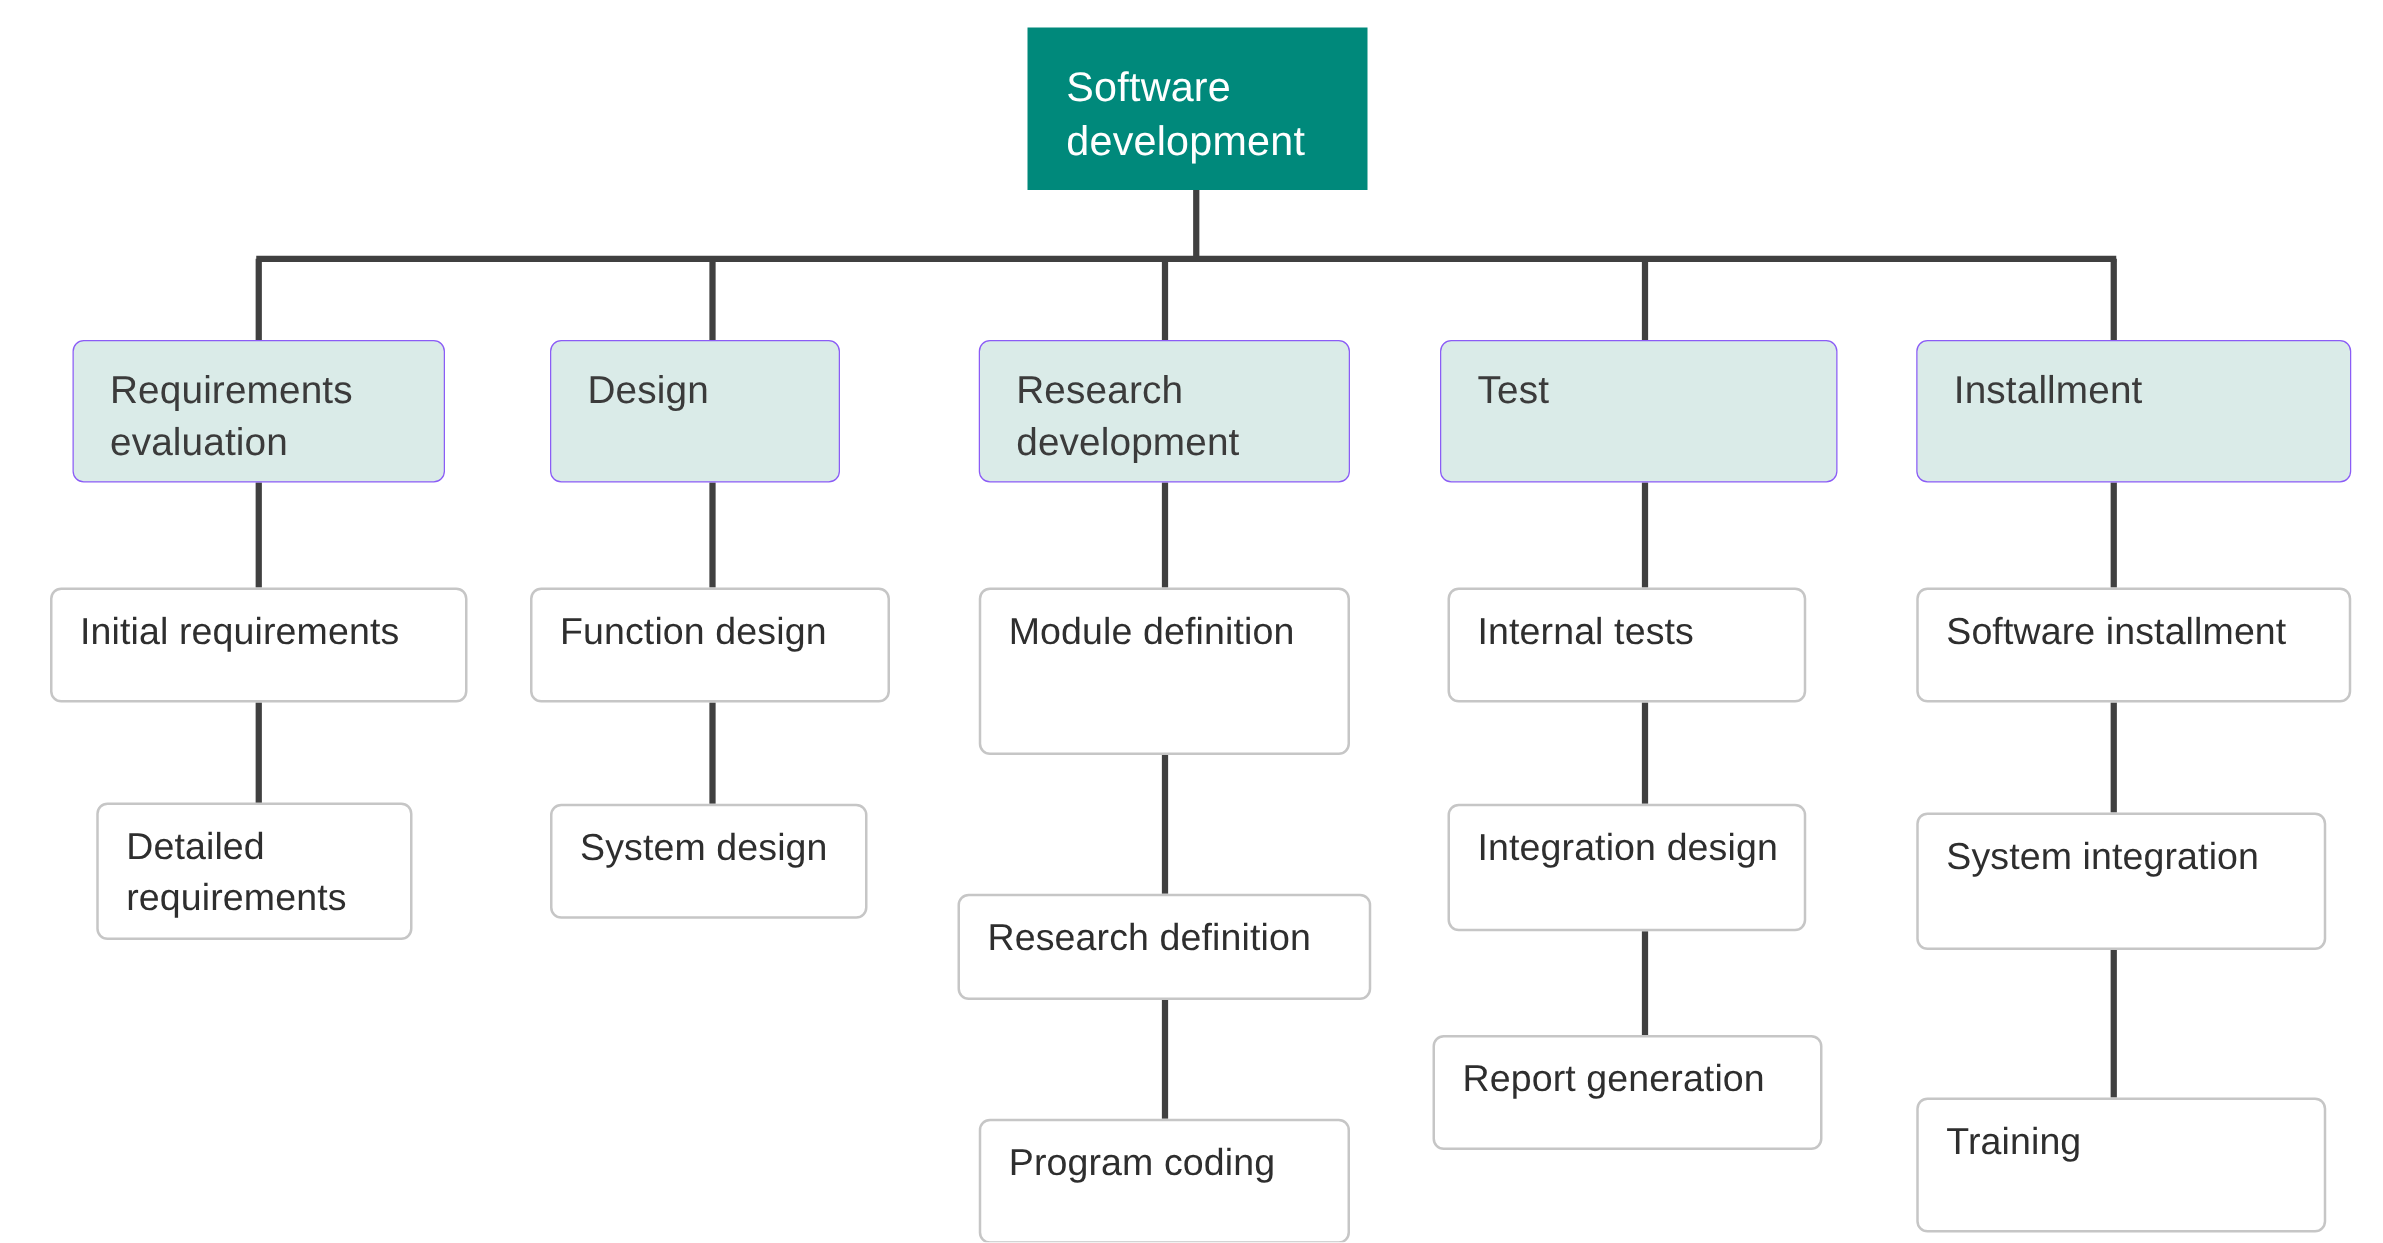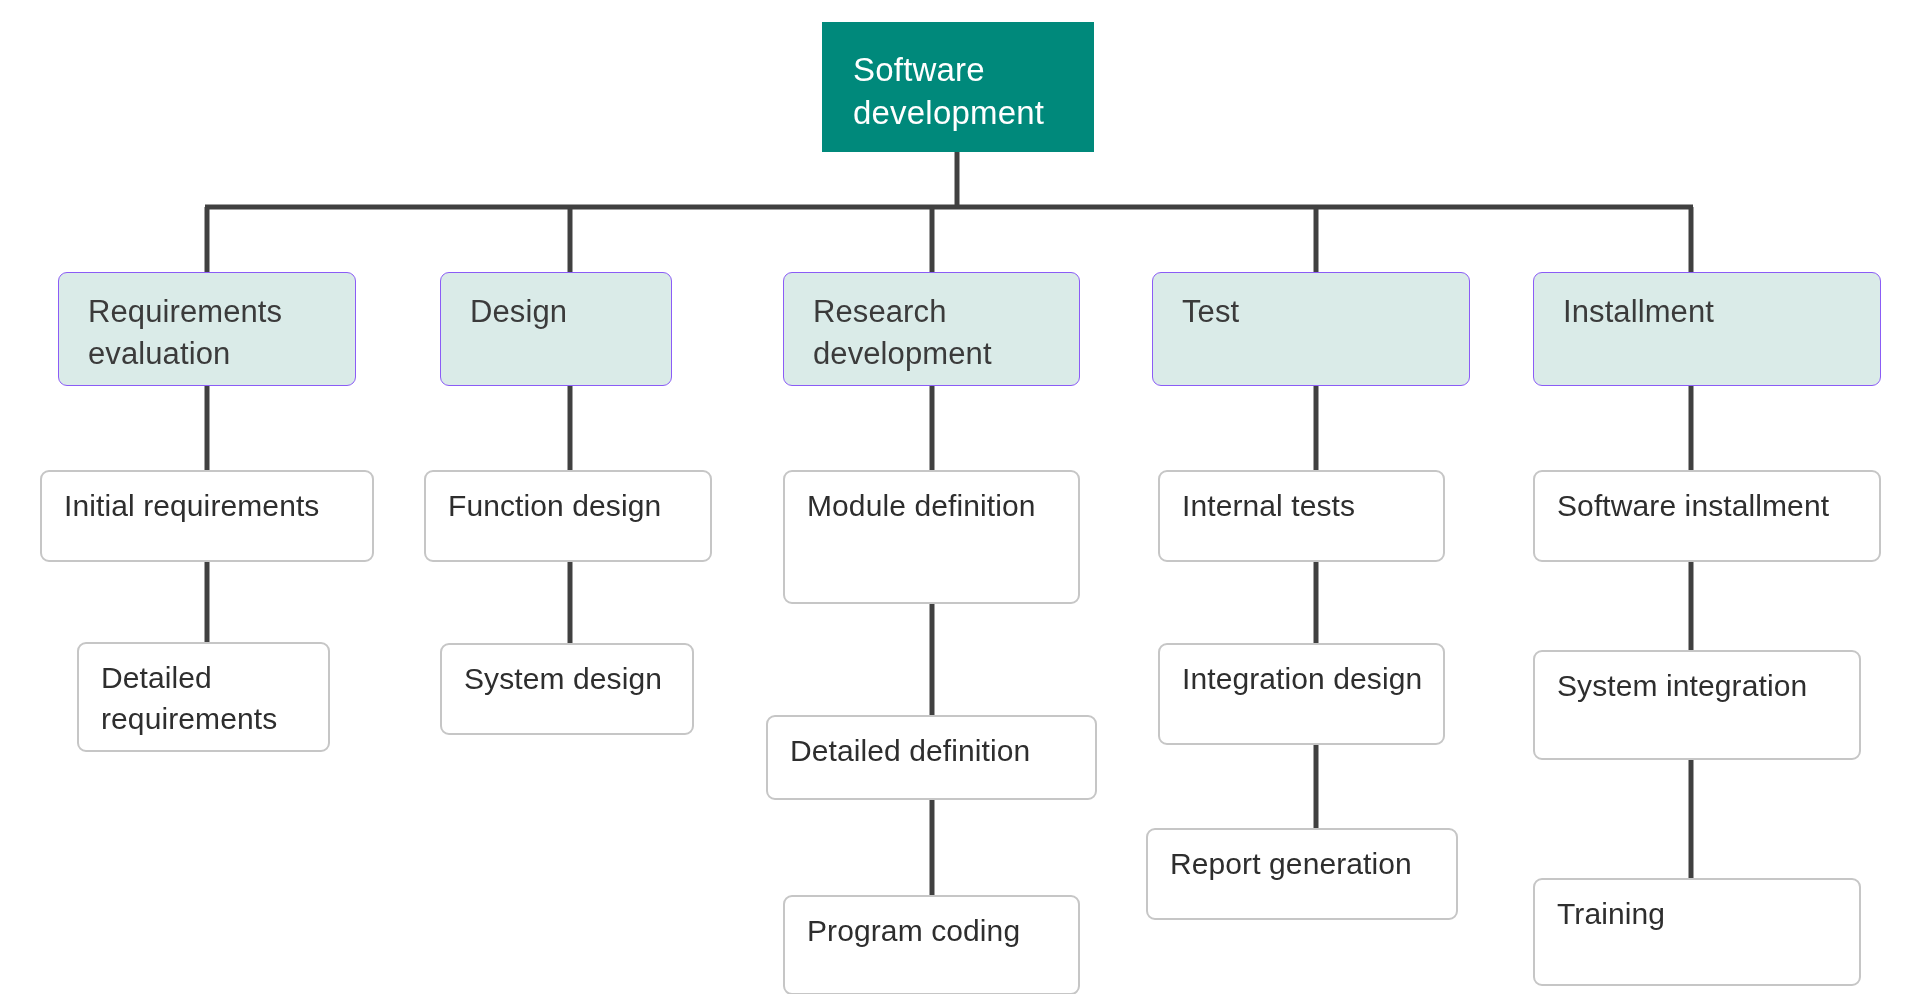--- a/index.html
+++ b/index.html
@@ -145,21 +145,21 @@
     <span class="node-label">Function design</span>
   </div>
   <div class="node node-l3" style="left:440px; top:643px; width:254px; height:92px;">
     <span class="node-label">System design</span>
   </div>
 
   <div class="node node-l3" style="left:783px; top:470px; width:297px; height:134px;">
     <span class="node-label">Module definition</span>
   </div>
   <div class="node node-l3" style="left:766px; top:715px; width:331px; height:85px;">
-    <span class="node-label">Detailed definition</span>
+    <span class="node-label">Research definition</span>
   </div>
   <div class="node node-l3" style="left:783px; top:895px; width:297px; height:100px;">
     <span class="node-label">Program coding</span>
   </div>
 
   <div class="node node-l3" style="left:1158px; top:470px; width:287px; height:92px;">
     <span class="node-label">Internal tests</span>
   </div>
   <div class="node node-l3" style="left:1158px; top:643px; width:287px; height:102px;">
     <span class="node-label">Integration design</span>

